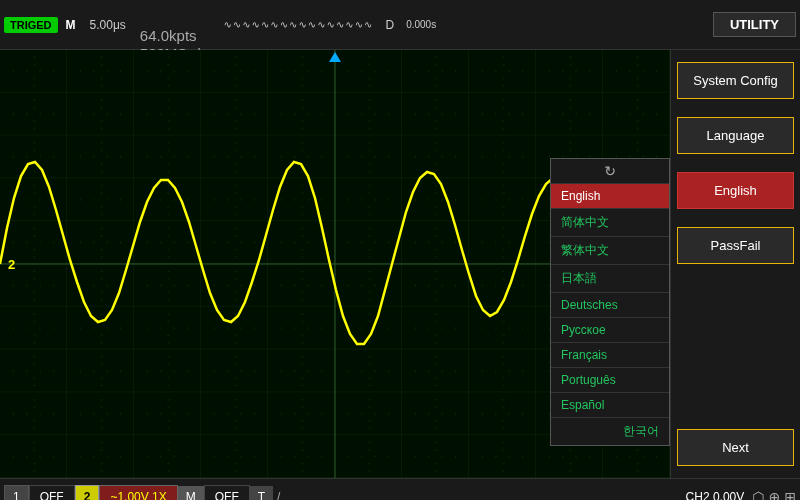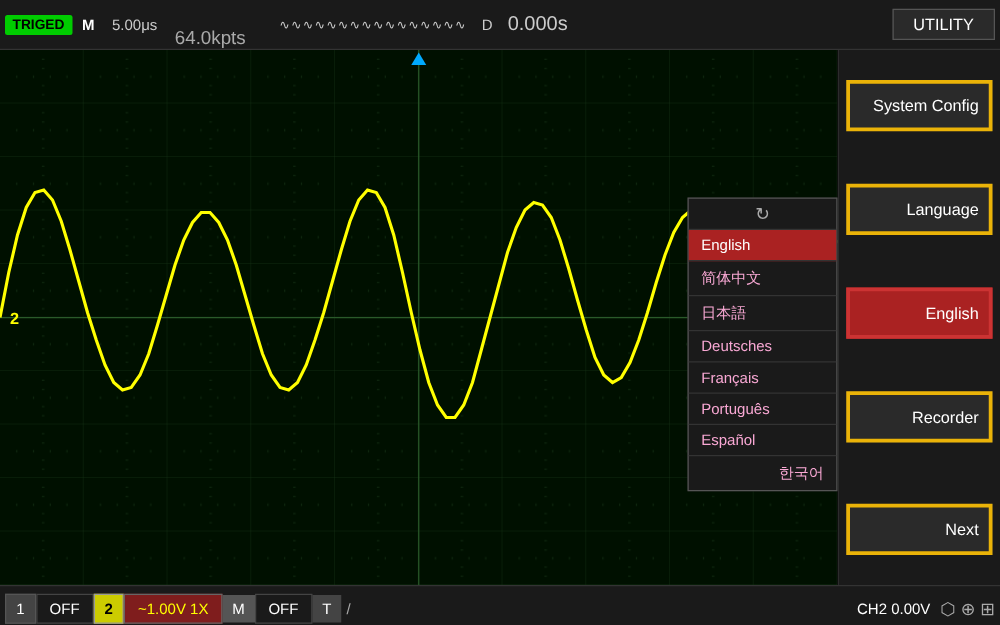--- a/index.html
+++ b/index.html
@@ -9,21 +9,21 @@
       background: #000;
       font-family: Arial, sans-serif;
       overflow: hidden;
       position: relative;
     }
 
     
     #top-bar {
       display: flex;
       align-items: center;
-      height: 40px;
+      height: 50px;
       background: #1a1a1a;
       border-bottom: 1px solid #333;
       padding: 0 4px;
       gap: 8px;
     }
     .triged-badge {
       background: #00cc00;
       color: #000;
       font-size: 11px;
       font-weight: bold;
@@ -35,29 +35,29 @@
       font-size: 12px;
       padding: 0 6px;
     }
     .top-val-white {
       color: #fff;
       font-size: 12px;
       font-weight: bold;
     }
     .time-trigger {
       color: #ccc;
-      font-size: 16px;
+      font-size: 10px;
     }
     .utility-btn {
       margin-left: auto;
       background: #2a2a2a;
       border: 1px solid #555;
       color: #fff;
       font-size: 13px;
-      font-weight: normal;
+      font-weight: bold;
       padding: 4px 16px;
       cursor: pointer;
     }
     .waveform-indicator {
       color: #ccc;
       font-size: 10px;
       letter-spacing: 1px;
     }
     .d-label {
       color: #ccc;
@@ -84,47 +84,47 @@
       width: 130px;
       background: #1a1a1a;
       border-left: 1px solid #333;
       display: flex;
       flex-direction: column;
       gap: 2px;
       padding: 4px 0;
     }
     .panel-btn {
       background: #2a2a2a;
-      border: 3px solid #eab308;
+      border: 1px solid #eab308;
       color: #fff;
       font-size: 13px;
       padding: 10px 8px;
-      text-align: right;
+      text-align: center;
       cursor: pointer;
-      margin: 20px 6px;
+      margin: 8px 6px;
       position: relative;
     }
     .panel-btn.active {
       background: #aa2222;
       border-color: #cc3333;
     }
     .panel-spacer { flex: 1; }
 
     
     #lang-dropdown {
       position: absolute;
       top: 158px;
       right: 130px;
       background: #1a1a1a;
       border: 1px solid #555;
       width: 120px;
       z-index: 10;
     }
     .lang-item {
-      color: #f9a8d4;
+      color: #22c55e;
       font-size: 12px;
       padding: 5px 10px;
       cursor: pointer;
       border-bottom: 1px solid #333;
     }
     .lang-item:last-child { border-bottom: none; text-align: right; }
     .lang-item.selected {
       background: #aa2222;
       color: #fff;
     }
@@ -279,36 +279,38 @@
     </svg>
   </div>
 
   <div id="right-panel">
     <button class="panel-btn">System Config</button>
 
     <button class="panel-btn">Language</button>
 
     <button class="panel-btn active">English</button>
 
-
-    <button class="panel-btn">Recorder</button>
+    <button class="panel-btn">PassFail</button>
+
 
     <div class="panel-spacer"></div>
 
     <button class="panel-btn">Next</button>
   </div>
 
 </div>
 
 <div id="lang-dropdown">
   <div class="lang-refresh">↻</div>
   <div class="lang-item selected">English</div>
   <div class="lang-item">简体中文</div>
+  <div class="lang-item">繁体中文</div>
   <div class="lang-item">日本語</div>
   <div class="lang-item">Deutsches</div>
+  <div class="lang-item">Русское</div>
   <div class="lang-item">Français</div>
   <div class="lang-item">Português</div>
   <div class="lang-item">Español</div>
   <div class="lang-item">한국어</div>
 </div>
 
 <div id="bottom-bar">
   <span class="ch-badge-1">1</span>
   <span class="ch-val">OFF</span>
   <span class="ch-badge-2">2</span>

